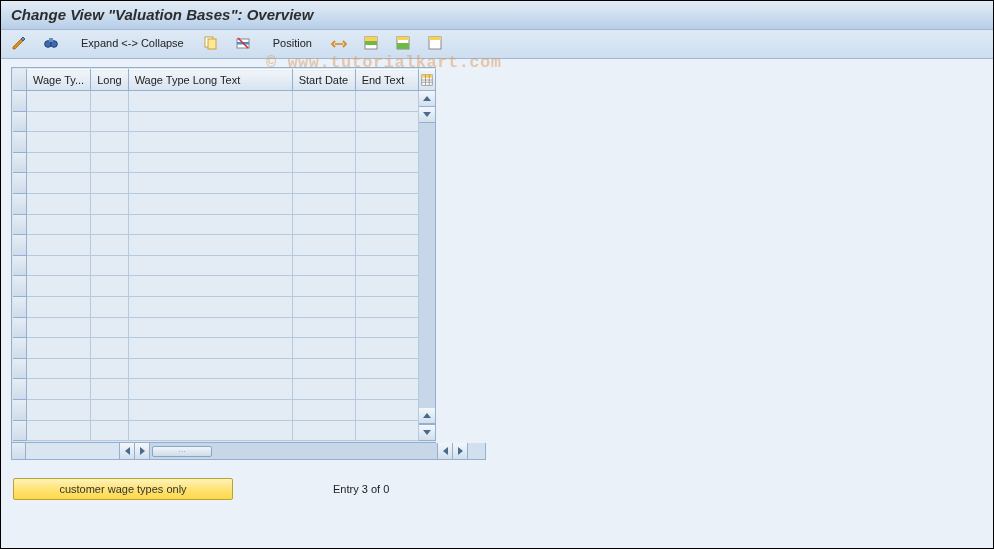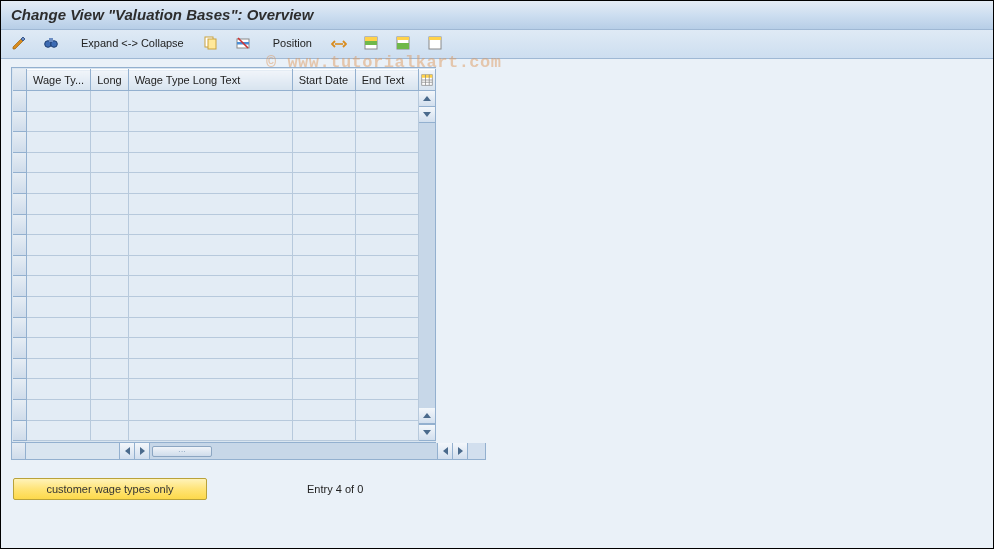--- a/index.html
+++ b/index.html
@@ -135,21 +135,21 @@
   justify-content: center;
   height: 22px;
   border: 1px solid #b9a23a;
   background: linear-gradient(#fff3b9, #ffe477, #fdd94a);
   border-radius: 2px;
   padding: 0 10px;
   color: #333;
   gap: 6px;
   cursor:pointer;
 }
-.sap-btn.wg { width: 194px; justify-content:center;}
+.sap-btn.wg { width: 220px; justify-content:center;}
 .sap-btn.pos { width: 150px; color: #888; justify-content:flex-start;}
 .entry-txt { color: #222; margin-left: 86px; }
 
 .tri { width:0; height:0; display:inline-block; }
 .tri.u { border-left:4px solid transparent; border-right:4px solid transparent; border-bottom:5px solid #4a6a8c;}
 .tri.d { border-left:4px solid transparent; border-right:4px solid transparent; border-top:5px solid #4a6a8c;}
 .tri.l { border-top:4px solid transparent; border-bottom:4px solid transparent; border-right:5px solid #4a6a8c;}
 .tri.r { border-top:4px solid transparent; border-bottom:4px solid transparent; border-left:5px solid #4a6a8c;}
 
 .watermark {
@@ -435,18 +435,18 @@
     <div class="hsb-btn">
         <span class="tri r"></span>
       </div>
     <div class="hsb-corner"></div>
   </div>
 
   <div class="footer-row">
     <div class="sap-btn wg">
       <span>customer wage types only</span>
     </div>
-    <span class="entry-txt">Entry 4 of 0</span>
+    <span class="entry-txt">Entry 3 of 0</span>
   </div>
 
 </div>
 
 <div class="watermark">© www.tutorialkart.com</div>
 
 </body></html>

